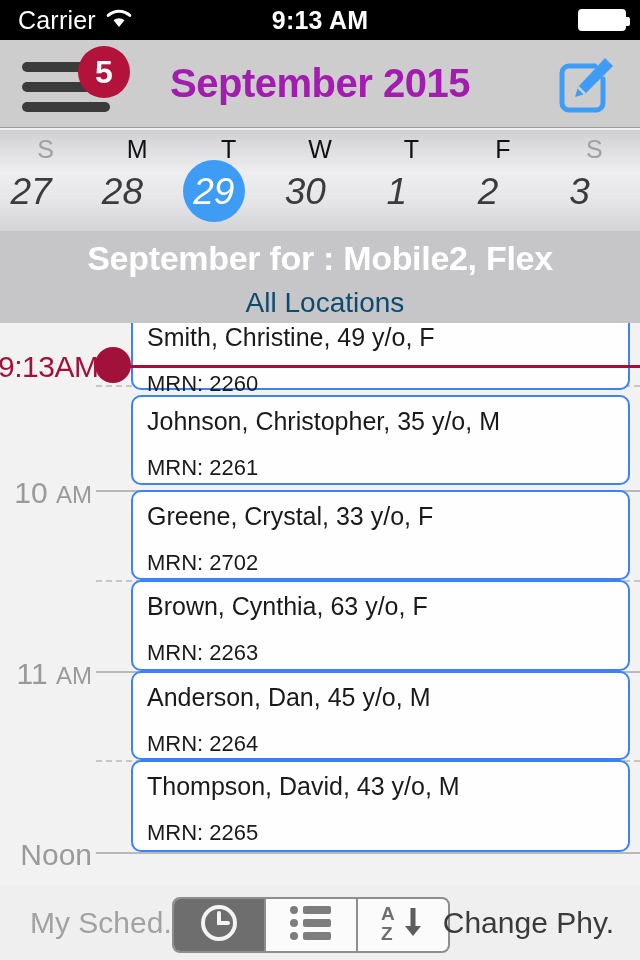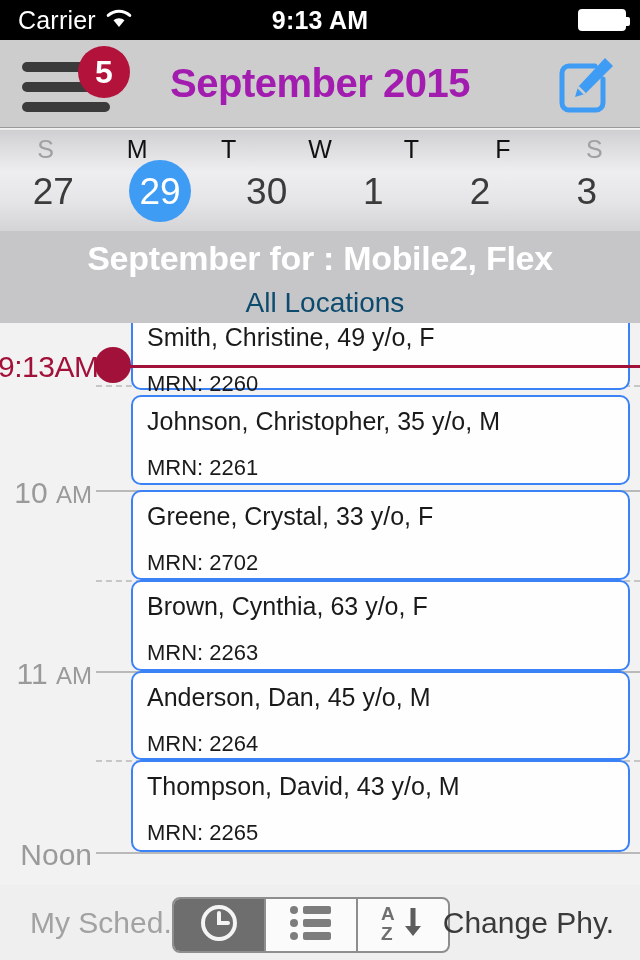--- a/index.html
+++ b/index.html
@@ -68,21 +68,21 @@
   
   .weekstrip{
     position:absolute; top:129px; left:0; width:640px; height:102px;
     background:linear-gradient(to bottom,#cfcfd1 0%,#eeeef0 42%,#e6e6e8 70%,#d4d4d6 100%);
     box-shadow:inset 0 1px 0 rgba(255,255,255,.6);
   }
   .week-row{ display:flex; width:100%; }
   .week-cell{ flex:1; text-align:center; }
   .dow{ font-size:25px; color:#111; padding-top:7px; line-height:1.05; }
   .dow.dim{ color:#a0a0a4; }
-  .dnum-wrap{ height:58px; display:flex; align-items:center; justify-content:center; }
+  .dnum-wrap{ height:58px; display:flex; align-items:center; justify-content:flex-start;font-style:italic; }
   .dnum{
     font-size:37px; color:#3b3b3b; line-height:1;
     width:62px; height:62px; display:flex; align-items:center; justify-content:center;
     border-radius:50%;
   }
   .dnum.sel{ background:#3f9cf4; color:#fff; }
   .dnum.dim{ color:#3b3b3b; }
 
   
   .schedhead{
@@ -226,20 +226,25 @@
         <div class="dow">F</div>
       </div>
     <div class="week-cell">
         <div class="dow dim">S</div>
       </div>
   </div>
   <div class="week-row">
     <div class="week-cell">
         <div class="dnum-wrap">
           <div class="dnum dim">27</div>
+        </div>
+      </div>
+    <div class="week-cell">
+        <div class="dnum-wrap">
+          <div class="dnum">28</div>
         </div>
       </div>
     <div class="week-cell">
         <div class="dnum-wrap">
           <div class="dnum sel">29</div>
         </div>
       </div>
     <div class="week-cell">
         <div class="dnum-wrap">
           <div class="dnum">30</div>

